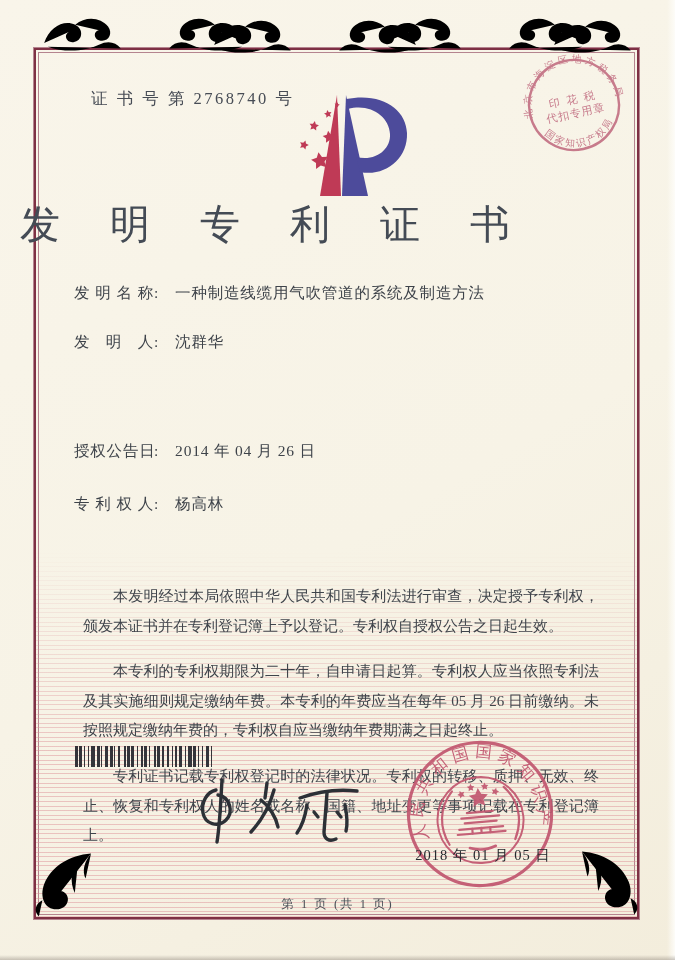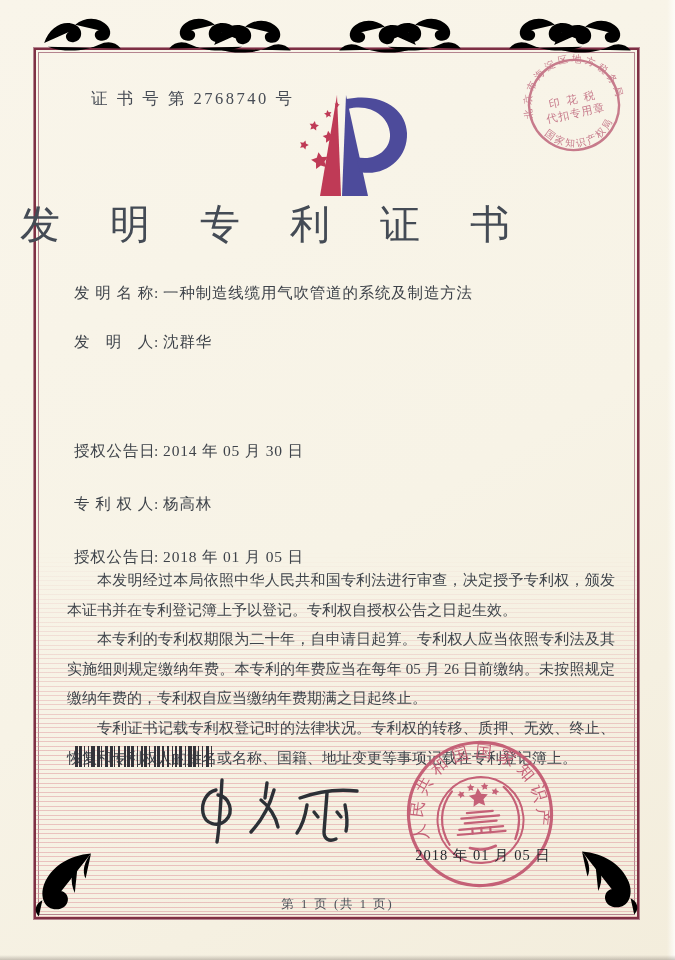--- a/index.html
+++ b/index.html
@@ -27,24 +27,24 @@
 
   .ornament{position:absolute;pointer-events:none;}
 
   .cert-number{position:absolute;left:74px;top:88px;font-size:16.5px;letter-spacing:2.5px;color:#474c55;margin-left:17px;}
 
   .title{position:absolute;left:0;right:0;top:197px;text-align:left;
     font-size:40px;letter-spacing:20px;text-indent:20px;color:#444b55;font-weight:500;}
 
   .field{position:absolute;left:74px;font-size:15.5px;letter-spacing:.8px;color:#3e434a;white-space:nowrap;}
   .field .lab{display:inline-block;width:80px;text-align:justify;text-align-last:justify;}
-  .field .val{margin-left:4px;font-family:Liberation Serif, serif;}
+  .field .val{margin-left:16px;font-family:Liberation Serif, serif;}
 
   .body-text{position:absolute;left:67px;top:566px;width:548px;}
-  .body-text p{margin:0;font-size:15px;line-height:29.6px;text-align:justify;text-indent:2em;color:#3f444b;}
+  .body-text p{margin:16px;font-size:15px;line-height:29.6px;text-align:justify;text-indent:2em;color:#3f444b;}
 
   .barcode{position:absolute;left:75px;top:746px;width:192px;height:21px;overflow:hidden;white-space:nowrap;font-size:0;}
   .barcode span{display:inline-block;height:100%;vertical-align:top;}
   .barcode .b{background:#34343a;}
 
   .signer{position:absolute;left:88px;top:795px;line-height:29px;letter-spacing:2px;
     font-family:"Liberation Sans","DejaVu Sans",sans-serif;font-size:17px;color:#383d43;}
 
   .signature{position:absolute;left:188px;top:774px;}
   .signature path{fill:none;stroke:#2c3036;stroke-width:3.4;stroke-linecap:round;stroke-linejoin:round;}
@@ -143,27 +143,24 @@
 
   <div class="title">发 明 专 利 证 书</div>
 
   <div class="field" style="top:283px">
     <span class="lab">发明名称</span><span>:</span><span class="val">一种制造线缆用气吹管道的系统及制造方法</span>
   </div>
   <div class="field" style="top:332px">
     <span class="lab">发明人</span><span>:</span><span class="val">沈群华</span>
   </div>
   <div class="field" style="top:441px">
-    <span class="lab">授权公告日</span><span>:</span><span class="val">2014 年 05 月 30 日</span>
+    <span class="lab">授权公告日</span><span>:</span><span class="val">2014 年 04 月 26 日</span>
   </div>
   <div class="field" style="top:494px">
     <span class="lab">专利权人</span><span>:</span><span class="val">杨高林</span>
-  </div>
-  <div class="field" style="top:547px">
-    <span class="lab">授权公告日</span><span>:</span><span class="val">2018 年 01 月 05 日</span>
   </div>
 
   <div class="body-text">
     <p>本发明经过本局依照中华人民共和国专利法进行审查，决定授予专利权，颁发本证书并在专利登记簿上予以登记。专利权自授权公告之日起生效。</p>
     <p>本专利的专利权期限为二十年，自申请日起算。专利权人应当依照专利法及其实施细则规定缴纳年费。本专利的年费应当在每年 05 月 26 日前缴纳。未按照规定缴纳年费的，专利权自应当缴纳年费期满之日起终止。</p>
     <p>专利证书记载专利权登记时的法律状况。专利权的转移、质押、无效、终止、恢复和专利权人的姓名或名称、国籍、地址变更等事项记载在专利登记簿上。</p>
   </div>
 
   <div class="barcode" id="barcode"><span class="b" style="width: 2.9px;"></span><span style="width: 1.45px;"></span><span class="b" style="width: 2.9px;"></span><span style="width: 1.45px;"></span><span class="b" style="width: 1.45px;"></span><span style="width: 2.9px;"></span><span class="b" style="width: 1.45px;"></span><span style="width: 1.45px;"></span><span class="b" style="width: 4.35px;"></span><span style="width: 1.45px;"></span><span class="b" style="width: 2.9px;"></span><span style="width: 1.45px;"></span><span class="b" style="width: 1.45px;"></span><span style="width: 2.9px;"></span><span class="b" style="width: 2.9px;"></span><span style="width: 1.45px;"></span><span class="b" style="width: 2.9px;"></span><span style="width: 1.45px;"></span><span class="b" style="width: 1.45px;"></span><span style="width: 2.9px;"></span><span class="b" style="width: 1.45px;"></span><span style="width: 4.35px;"></span><span class="b" style="width: 1.45px;"></span><span style="width: 1.45px;"></span><span class="b" style="width: 2.9px;"></span><span style="width: 1.45px;"></span><span class="b" style="width: 2.9px;"></span><span style="width: 2.9px;"></span><span class="b" style="width: 1.45px;"></span><span style="width: 2.9px;"></span><span class="b" style="width: 1.45px;"></span><span style="width: 1.45px;"></span><span class="b" style="width: 2.9px;"></span><span style="width: 1.45px;"></span><span class="b" style="width: 1.45px;"></span><span style="width: 4.35px;"></span><span class="b" style="width: 1.45px;"></span><span style="width: 1.45px;"></span><span class="b" style="width: 2.9px;"></span><span style="width: 1.45px;"></span><span class="b" style="width: 2.9px;"></span><span style="width: 2.9px;"></span><span class="b" style="width: 1.45px;"></span><span style="width: 2.9px;"></span><span class="b" style="width: 1.45px;"></span><span style="width: 1.45px;"></span><span class="b" style="width: 2.9px;"></span><span style="width: 1.45px;"></span><span class="b" style="width: 2.9px;"></span><span style="width: 2.9px;"></span><span class="b" style="width: 1.45px;"></span><span style="width: 1.45px;"></span><span class="b" style="width: 4.35px;"></span><span style="width: 1.45px;"></span><span class="b" style="width: 2.9px;"></span><span style="width: 1.45px;"></span><span class="b" style="width: 1.45px;"></span><span style="width: 2.9px;"></span><span class="b" style="width: 1.45px;"></span><span style="width: 2.9px;"></span><span class="b" style="width: 2.9px;"></span><span style="width: 1.45px;"></span><span class="b" style="width: 1.45px;"></span><span style="width: 2.9px;"></span></div>
 

